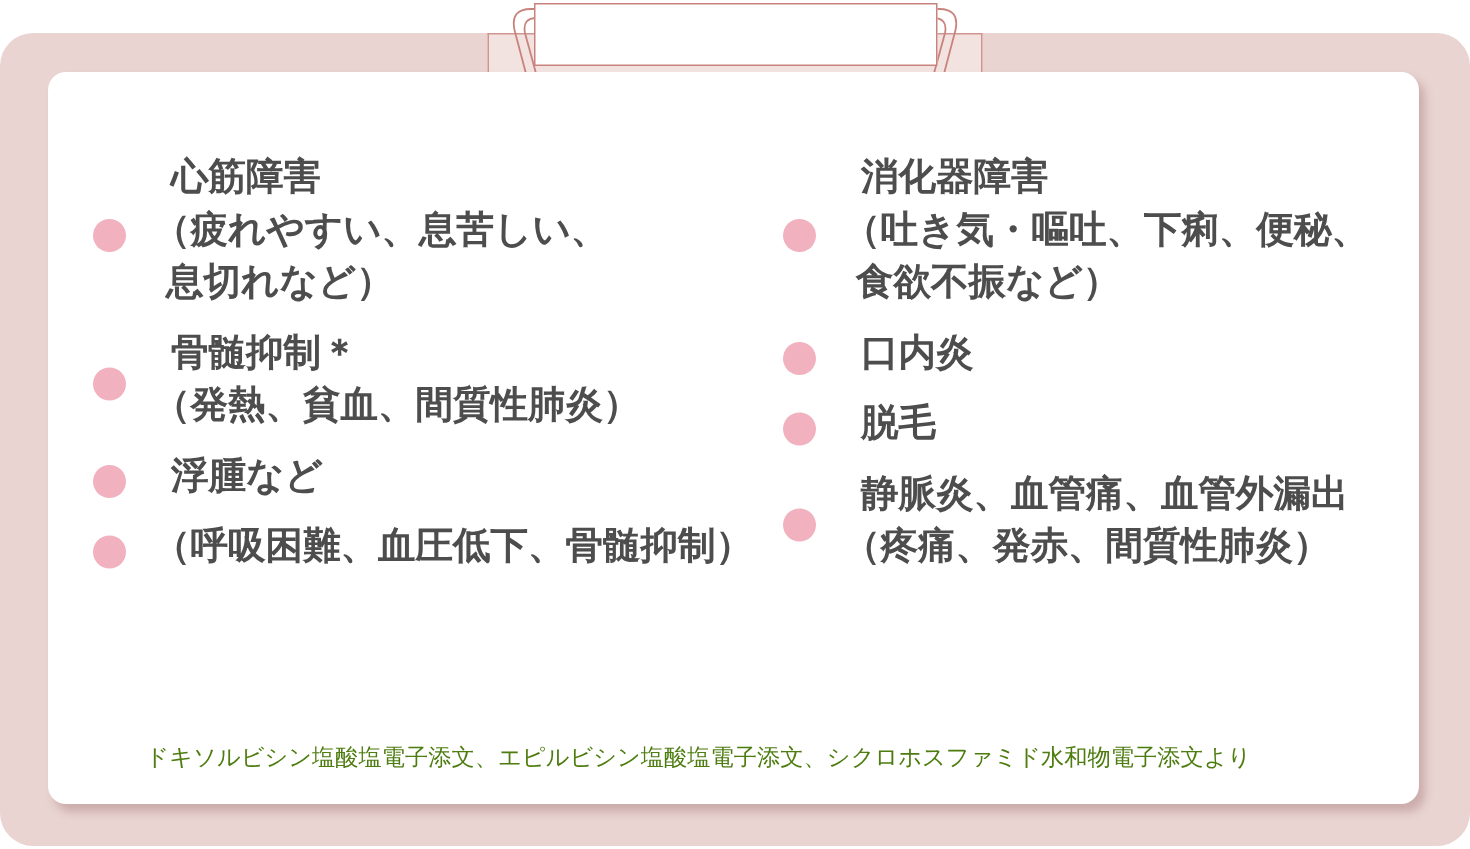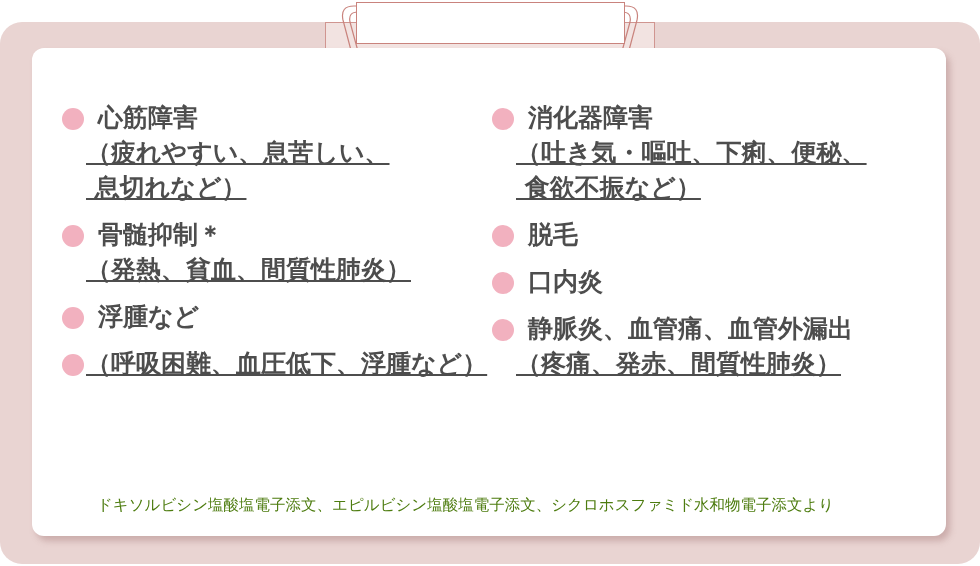--- a/index.html
+++ b/index.html
@@ -58,43 +58,44 @@
       height: 42px;
       background: #ffffff;
       border: 1px solid #c9837d;
       box-sizing: border-box;
     }
     .col {
       position: absolute;
       top: 100px;
     }
     .col-left { left: 62px; }
-    .col-right { left: 492px; }
+    .col-right { left: 522px; }
     .item {
       display: flex;
-      align-items: flex-start;
+      align-items: center;
       margin-bottom: 12px;
+      gap: 16px;
     }
     .dot {
       width: 22px;
       height: 22px;
       border-radius: 50%;
       background: #f2b1bf;
       margin-top: 8px;
       margin-right: 14px;
       flex: none;
     }
     .item-text {
       color: #4d4d4d;
       font-size: 25px;
       line-height: 35px;
       font-weight: bold;
     }
     .item-title { display: block; }
-    .item-detail { display: block; white-space: pre; margin-left: -12px; text-decoration: underline; }
+    .item-detail { display: block; white-space: pre; margin-left: -12px; }
     .footnote {
       position: absolute;
       left: 97px;
       top: 494px;
       color: #4d7c0f;
       font-size: 15.5px;
       line-height: 22px;
       white-space: nowrap;
     }
   </style>
@@ -129,44 +130,44 @@
   </div>
   <div class="item">
     <span class="dot"></span>
     <span class="item-text">
       <span class="item-title">浮腫など</span>
     </span>
   </div>
   <div class="item">
     <span class="dot"></span>
     <span class="item-text">
-      <span class="item-detail">（呼吸困難、血圧低下、浮腫など）</span>
+      <span class="item-detail">（呼吸困難、血圧低下、骨髄抑制）</span>
     </span>
   </div>
 </div>
 
 <div class="col col-right">
   <div class="item">
     <span class="dot"></span>
     <span class="item-text">
       <span class="item-title">消化器障害</span>
       <span class="item-detail">（吐き気・嘔吐、下痢、便秘、
  食欲不振など）</span>
     </span>
   </div>
   <div class="item">
     <span class="dot"></span>
     <span class="item-text">
-      <span class="item-title">脱毛</span>
+      <span class="item-title">口内炎</span>
     </span>
   </div>
   <div class="item">
     <span class="dot"></span>
     <span class="item-text">
-      <span class="item-title">口内炎</span>
+      <span class="item-title">脱毛</span>
     </span>
   </div>
   <div class="item">
     <span class="dot"></span>
     <span class="item-text">
       <span class="item-title">静脈炎、血管痛、血管外漏出</span>
       <span class="item-detail">（疼痛、発赤、間質性肺炎）</span>
     </span>
   </div>
 </div>

